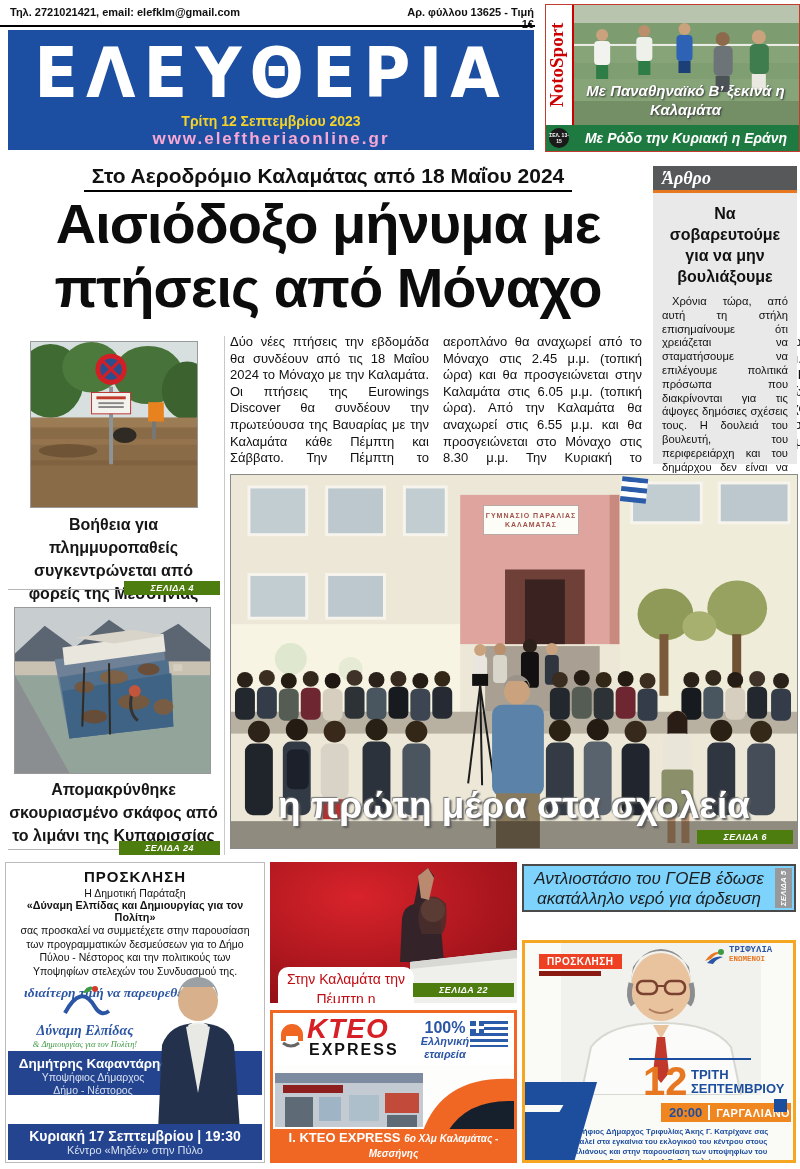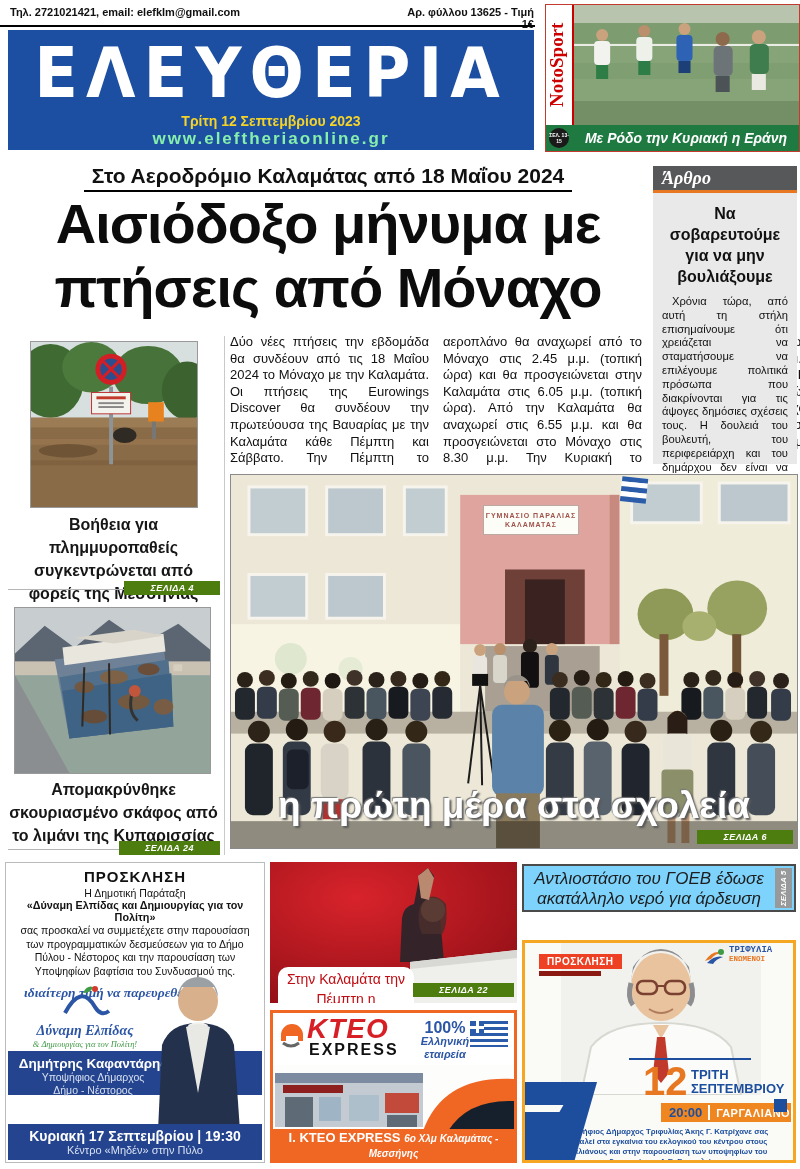--- a/index.html
+++ b/index.html
@@ -10,21 +10,21 @@
   
   .topbar-contact{left:10px;top:6px;font-size:11px;font-weight:bold;}
   .topbar-issue{left:398px;top:6px;width:136px;font-size:11px;font-weight:bold;text-align:right;}
   .toprule{left:0;top:25px;width:535px;height:2px;background:#000;}
 
   
   .masthead{left:8px;top:30px;width:526px;height:120px;background:#1c4ea1;text-align:center;}
   .mast-title{margin-top:2px;font-family:"DejaVu Sans",sans-serif;font-weight:900;font-size:64px;
               line-height:82px;color:#fff;letter-spacing:8px;transform:scaleY(1.08);}
   .mast-date{font-size:14px;font-weight:bold;color:#f5d327;line-height:15px;}
-  .mast-url{font-size:17px;font-weight:bold;color:#86efac;letter-spacing:2px;line-height:20px;}
+  .mast-url{font-size:17px;font-weight:bold;color:#f9a8d4;letter-spacing:2px;line-height:20px;}
 
   
   .notosport{left:545px;top:4px;width:253px;height:146px;border:1px solid #c33b2e;background:#fff;}
   .ns-brand{position:absolute;left:0;top:0;bottom:26px;width:26px;color:#c00;
             font-family:"Liberation Serif",serif;font-weight:bold;font-size:19px;
             writing-mode:vertical-rl;transform:rotate(180deg);text-align:center;
             border-left:2px solid #c00;}
   .ns-photo{position:absolute;left:26px;top:0;right:0;bottom:26px;}
   .ns-headline{position:absolute;left:30px;right:4px;bottom:32px;text-align:center;color:#fff;
                font-weight:bold;font-style:italic;font-size:15px;line-height:19px;
@@ -213,20 +213,21 @@
             <rect x="143" y="71" width="14" height="16" fill="#4c5357"></rect>
           </g>
         <g>
             <circle cx="186" cy="32" r="7" fill="#caa37e"></circle>
             <rect x="177" y="39" width="19" height="30" rx="5" fill="#3f7d4e"></rect>
             <rect x="179" y="69" width="14" height="16" fill="#e9e9e2"></rect>
           </g>
       </svg>
     </div>
     <div class="ns-brand">NotoSport</div>
+    <div class="ns-headline">Με Παναθηναϊκό Β’ ξεκινά η Καλαμάτα</div>
     <div class="ns-strip">
       <div class="ns-badge">ΣΕΛ. 13-15</div>
       <div class="ns-strip-text">Με Ρόδο την Κυριακή η Εράνη</div>
     </div>
   </div>
 
   <div class="abs kicker">
     <span>Στο Αεροδρόμιο Καλαμάτας από 18 Μαΐου 2024</span>
   </div>
   <div class="abs headline">
@@ -441,21 +442,21 @@
     </svg>
     <div class="school-sign">ΓΥΜΝΑΣΙΟ ΠΑΡΑΛΙΑΣ ΚΑΛΑΜΑΤΑΣ</div>
     <div class="mp-cap mp-cap2">η πρώτη μέρα στα σχολεία</div>
     <span class="badge mp-badge">ΣΕΛΙΔΑ 6</span>
   </div>
 
   <div class="abs ad-pylos">
     <div class="py-title">ΠΡΟΣΚΛΗΣΗ</div>
     <div class="py-l1">Η Δημοτική Παράταξη</div>
     <div class="py-l2">«Δύναμη Ελπίδας και Δημιουργίας για τον Πολίτη»</div>
-    <div class="py-l3">σας προσκαλεί να συμμετέχετε στην παρουσίαση των προγραμματικών δεσμεύσεων για το Δήμο Πύλου - Νέστορος και την παρουσίαση των Υποψηφίων βαφτίσια του Συνδυασμού της.</div>
+    <div class="py-l3">σας προσκαλεί να συμμετέχετε στην παρουσίαση των προγραμματικών δεσμεύσεων για το Δήμο Πύλου - Νέστορος και την πολιτικούς των Υποψηφίων στελεχών του Συνδυασμού της.</div>
     <div class="py-script">
       <div>ιδιαίτερη τιμή να παρευρεθείτε!</div>
     </div>
     <div class="py-logo">
       <svg width="56" height="34" viewBox="0 0 56 34">
         <path d="M8,28 q16,-30 30,-6 q6,10 14,4" stroke="#2b55a5" stroke-width="4" fill="none"></path>
         <path d="M26,8 q4,-8 10,-6 q-2,6 -10,6" fill="#3f9a45"></path>
         <circle cx="38" cy="4" r="3" fill="#d33a2c"></circle>
       </svg>
       <div class="py-logo-t1">Δύναμη Ελπίδας</div>

